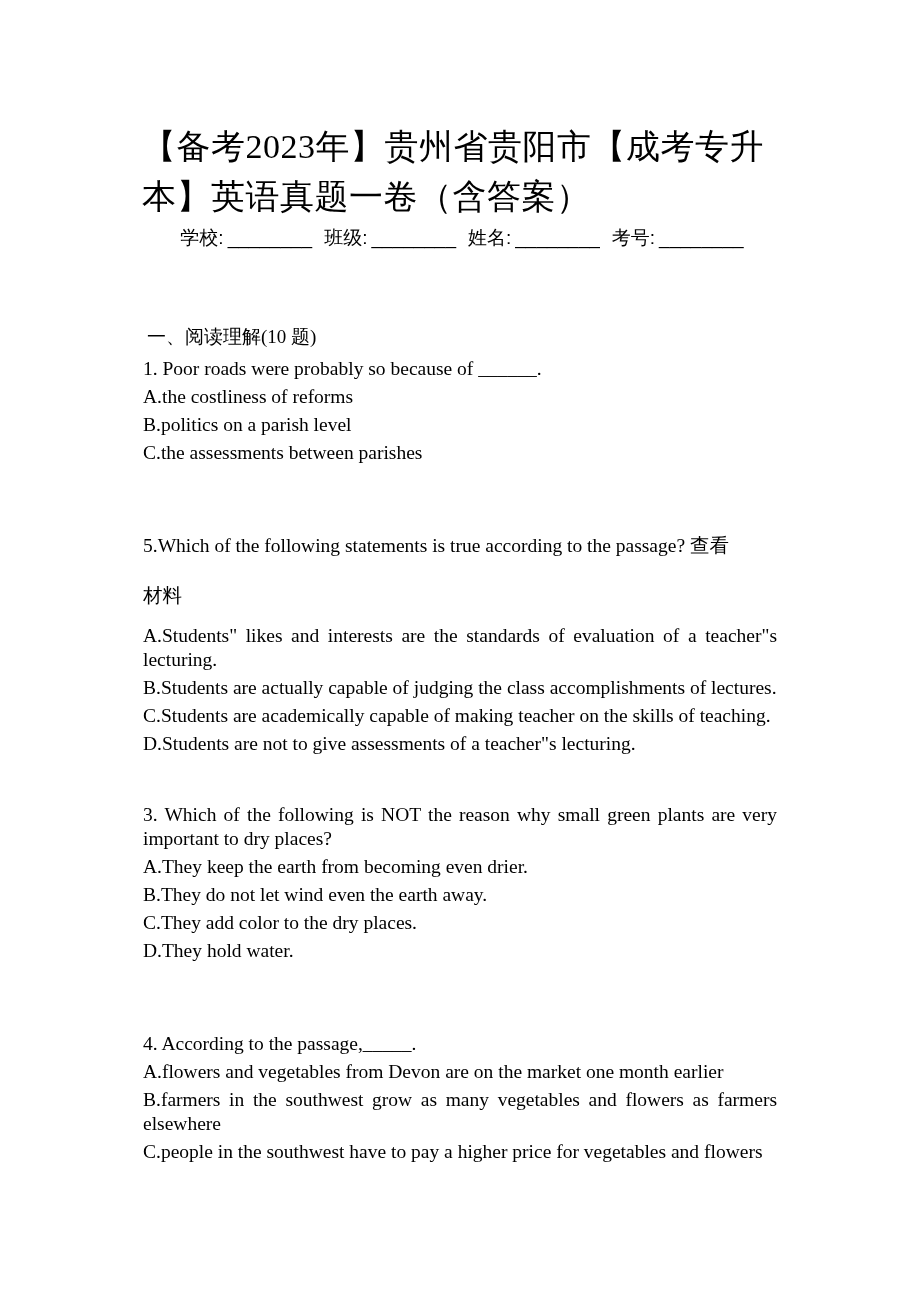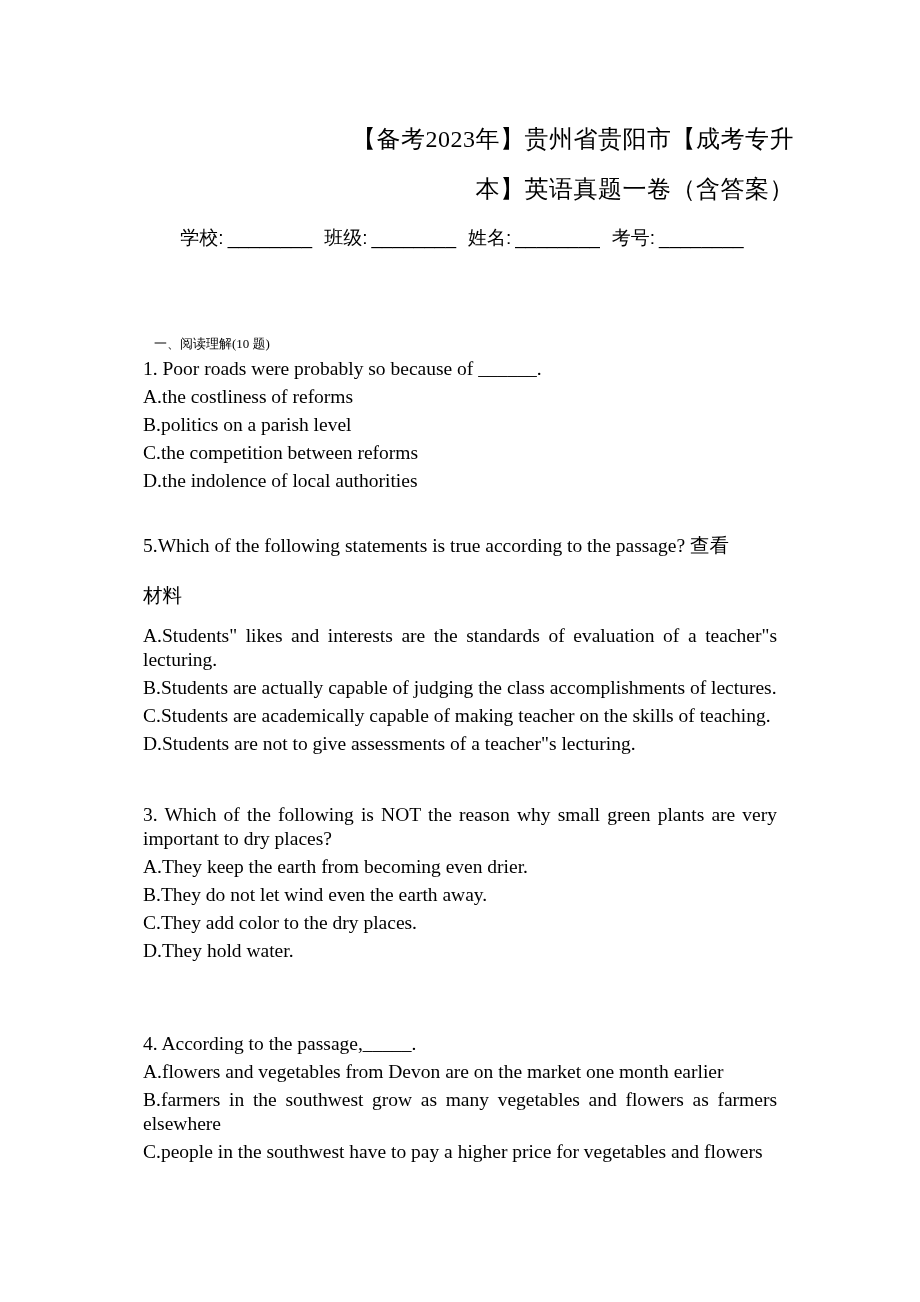--- a/index.html
+++ b/index.html
@@ -12,48 +12,48 @@
       height: 1302px;
       position: relative;
       overflow: hidden;
       color: #000000;
       font-family: "Liberation Serif", "DejaVu Serif", serif;
     }
     .title {
       position: absolute;
       left: 130px;
       width: 660px;
-      text-align: right;
-      font-size: 24px;
+      text-align: left;
+      font-size: 34px;
       line-height: 46px;
       letter-spacing: 0.5px;
-      margin: 4px;
+      margin: 12px;
       font-weight: normal;
     }
     .title-1 { top: 112px; }
     .title-2 { top: 162px; }
     .info-row {
       position: absolute;
       top: 224px;
       left: 130px;
       width: 660px;
       text-align: center;
       font-size: 19px;
       line-height: 28px;
       font-family: "Liberation Sans", "DejaVu Sans", sans-serif;
       white-space: pre;
     }
     .info-row span { margin: 0 4px; }
     .section-heading {
       position: absolute;
       top: 316px;
       left: 139px;
-      font-size: 13px;
+      font-size: 19px;
       line-height: 26px;
-      margin: 15px;
+      margin: 8px;
       font-weight: normal;
     }
     .q {
       position: absolute;
       left: 139px;
       width: 642px;
       font-size: 19.5px;
       line-height: 24px;
     }
     .q p {
@@ -76,22 +76,21 @@
 <h1 class="title title-2">本】英语真题一卷（含答案）</h1>
 
 <div class="info-row"><span><span>学校:</span><span style="margin:0">________</span></span><span><span>班级:</span><span style="margin:0">________</span></span><span><span>姓名:</span><span style="margin:0">________</span></span><span><span>考号:</span><span style="margin:0">________</span></span></div>
 
 <h2 class="section-heading">一、阅读理解(10 题)</h2>
 
 <div class="q" id="q1">
   <p>1. Poor roads were probably so because of ______.</p>
   <p>A.the costliness of reforms</p>
   <p>B.politics on a parish level</p>
-  <p>C.the competition between reforms</p>
-  <p>D.the indolence of local authorities</p>
+  <p>C.the assessments between parishes</p>
 </div>
 
 <div class="q" id="q2">
   <p class="stem">5.Which of the following statements is true according to the passage?  查看</p>
   <p class="material">材料</p>
   <div class="options">
     <p>A.Students" likes and interests are the standards of evaluation of a teacher"s lecturing.</p>
     <p>B.Students are actually capable of judging the class accomplishments of lectures.</p>
     <p>C.Students are academically capable of making teacher on the skills of teaching.</p>
     <p>D.Students are not to give assessments of a teacher"s lecturing.</p>

